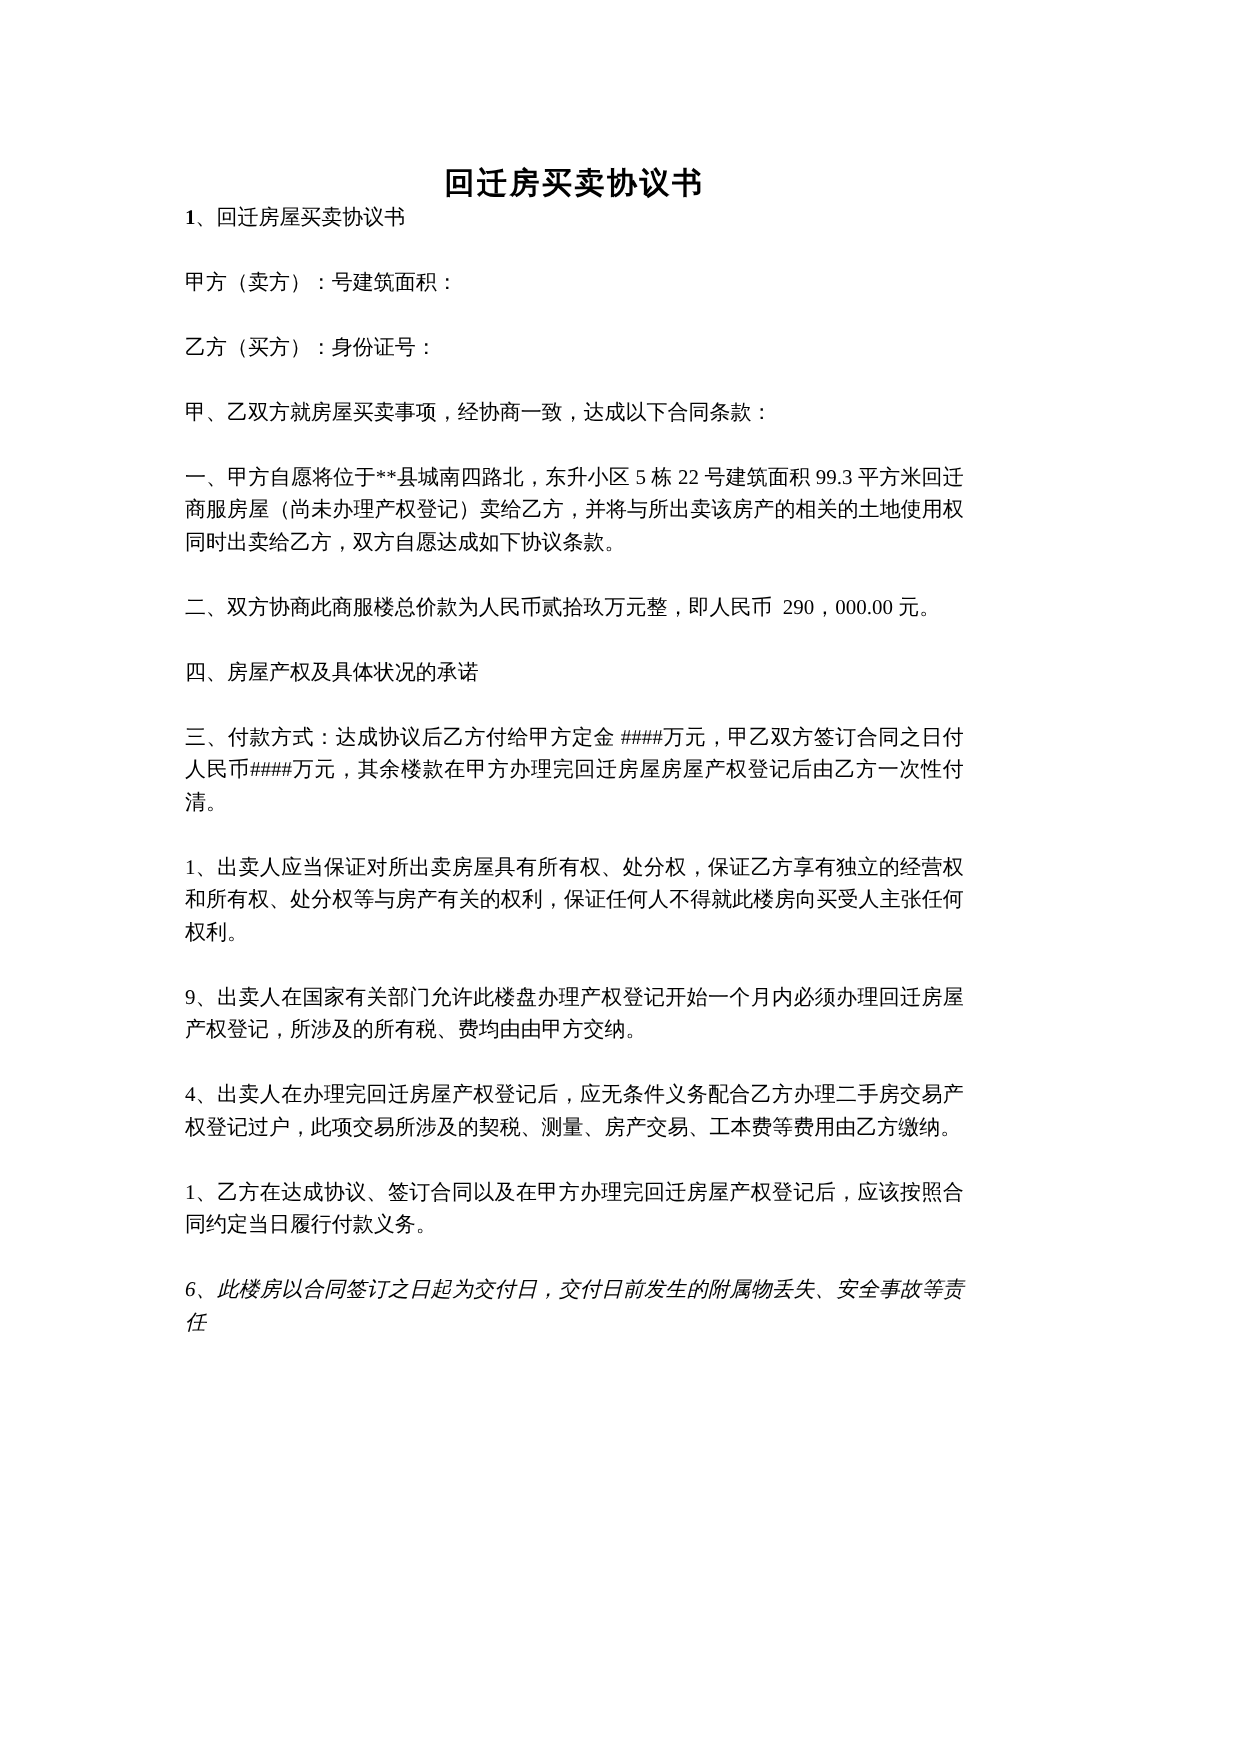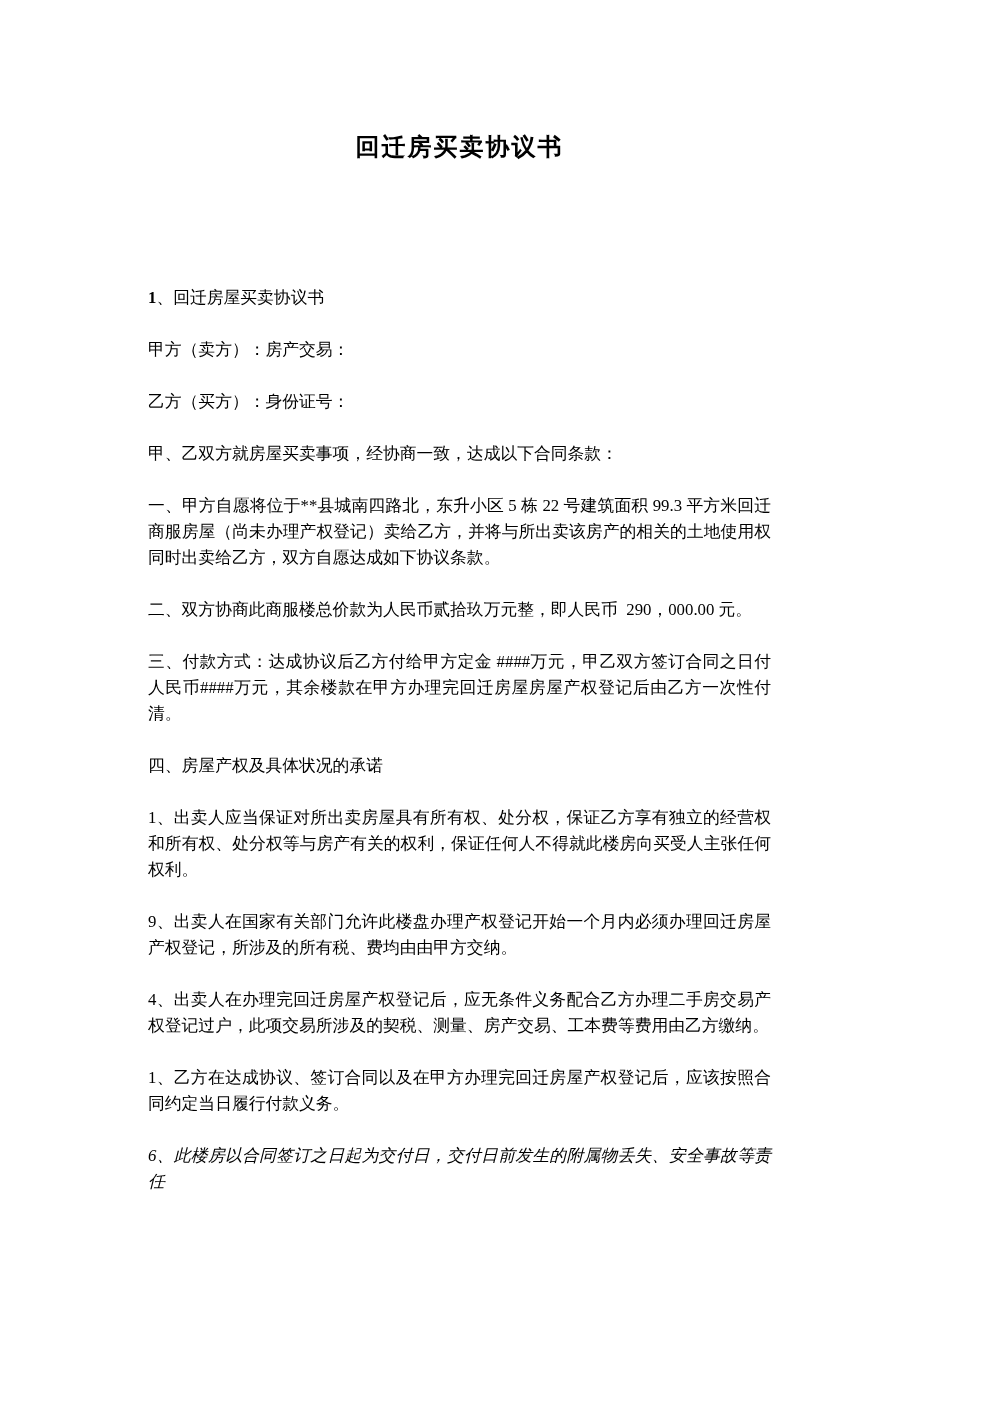--- a/index.html
+++ b/index.html
@@ -23,21 +23,20 @@
   }
   .doc-title {
     font-size: 24px;
     line-height: 27px;
     font-weight: bold;
     text-align: center;
     letter-spacing: 2px;
     margin: 0;
   }
   .doc-body {
-    margin-top: 124px;
   }
   .para {
     font-size: 16.8px;
     line-height: 26px;
     margin: 0 0 26px 0;
     text-align: justify;
     white-space: pre-wrap;
     word-break: break-all;
   }
   .para:last-child {
@@ -52,33 +51,33 @@
 <body>
 
 <div class="page">
 
   <div class="doc-title">回迁房买卖协议书</div>
 
   <div class="doc-body">
 
     <p class="para"><span class="num-bold">1</span><span>、回迁房屋买卖协议书</span></p>
 
-    <p class="para">甲方（卖方）：房产交易：</p>
+    <p class="para">甲方（卖方）：号建筑面积：</p>
 
     <p class="para">乙方（买方）：身份证号：</p>
 
     <p class="para">甲、乙双方就房屋买卖事项，经协商一致，达成以下合同条款：</p>
 
     <p class="para">一、甲方自愿将位于**县城南四路北，东升小区 5 栋 22 号建筑面积 99.3 平方米回迁商服房屋（尚未办理产权登记）卖给乙方，并将与所出卖该房产的相关的土地使用权同时出卖给乙方，双方自愿达成如下协议条款。</p>
 
     <p class="para">二、双方协商此商服楼总价款为人民币贰拾玖万元整，即人民币  290，000.00 元。</p>
 
+    <p class="para">四、房屋产权及具体状况的承诺</p>
+
     <p class="para">三、付款方式：达成协议后乙方付给甲方定金 ####万元，甲乙双方签订合同之日付人民币####万元，其余楼款在甲方办理完回迁房屋房屋产权登记后由乙方一次性付清。</p>
-
-    <p class="para">四、房屋产权及具体状况的承诺</p>
 
     <p class="para">1、出卖人应当保证对所出卖房屋具有所有权、处分权，保证乙方享有独立的经营权和所有权、处分权等与房产有关的权利，保证任何人不得就此楼房向买受人主张任何权利。</p>
 
 
     <p class="para">9、出卖人在国家有关部门允许此楼盘办理产权登记开始一个月内必须办理回迁房屋产权登记，所涉及的所有税、费均由由甲方交纳。</p>
 
     <p class="para">4、出卖人在办理完回迁房屋产权登记后，应无条件义务配合乙方办理二手房交易产权登记过户，此项交易所涉及的契税、测量、房产交易、工本费等费用由乙方缴纳。</p>
 
     <p class="para">1、乙方在达成协议、签订合同以及在甲方办理完回迁房屋产权登记后，应该按照合同约定当日履行付款义务。</p>
 

